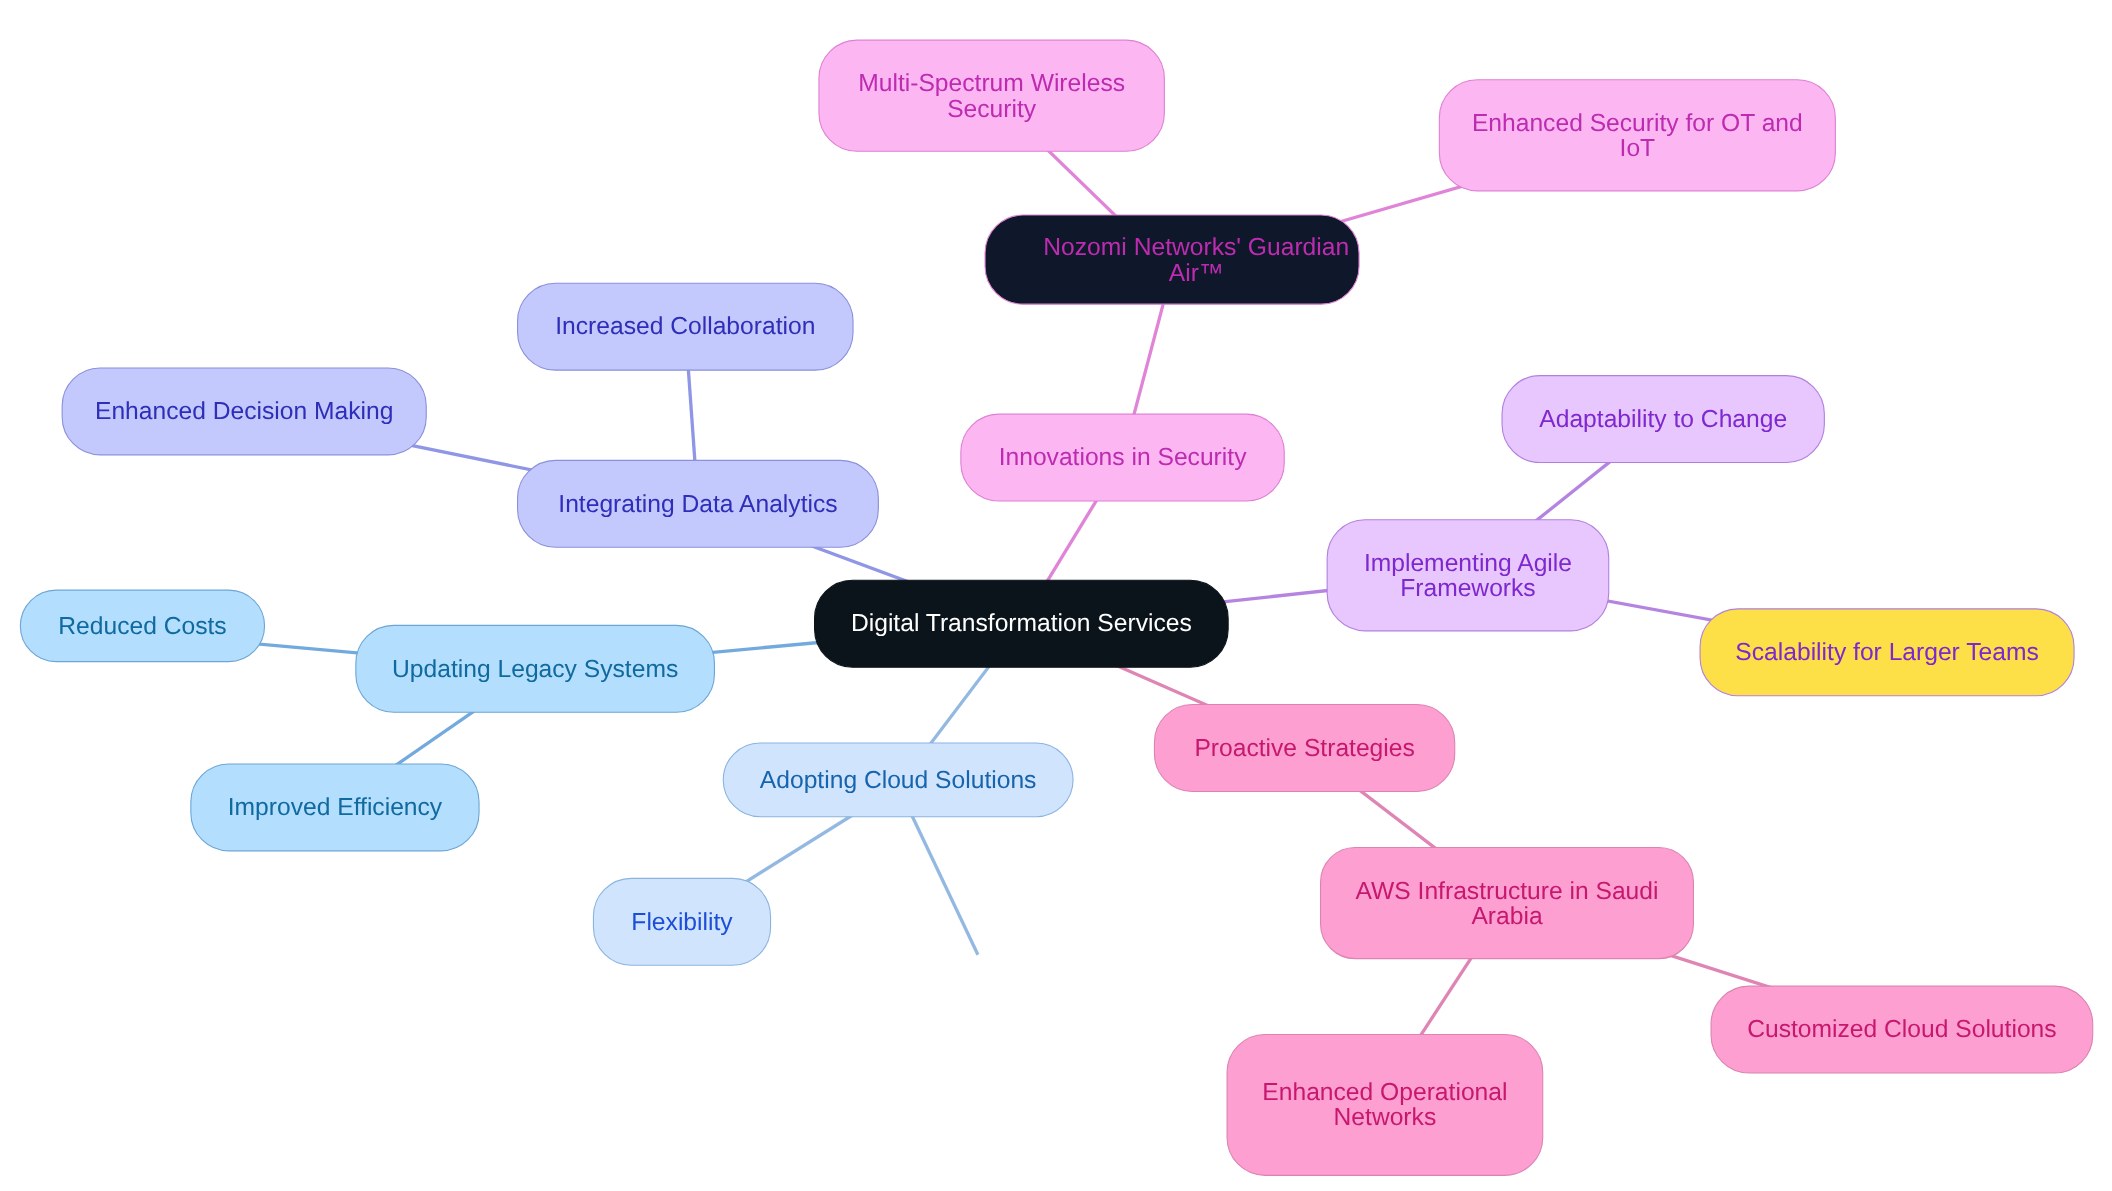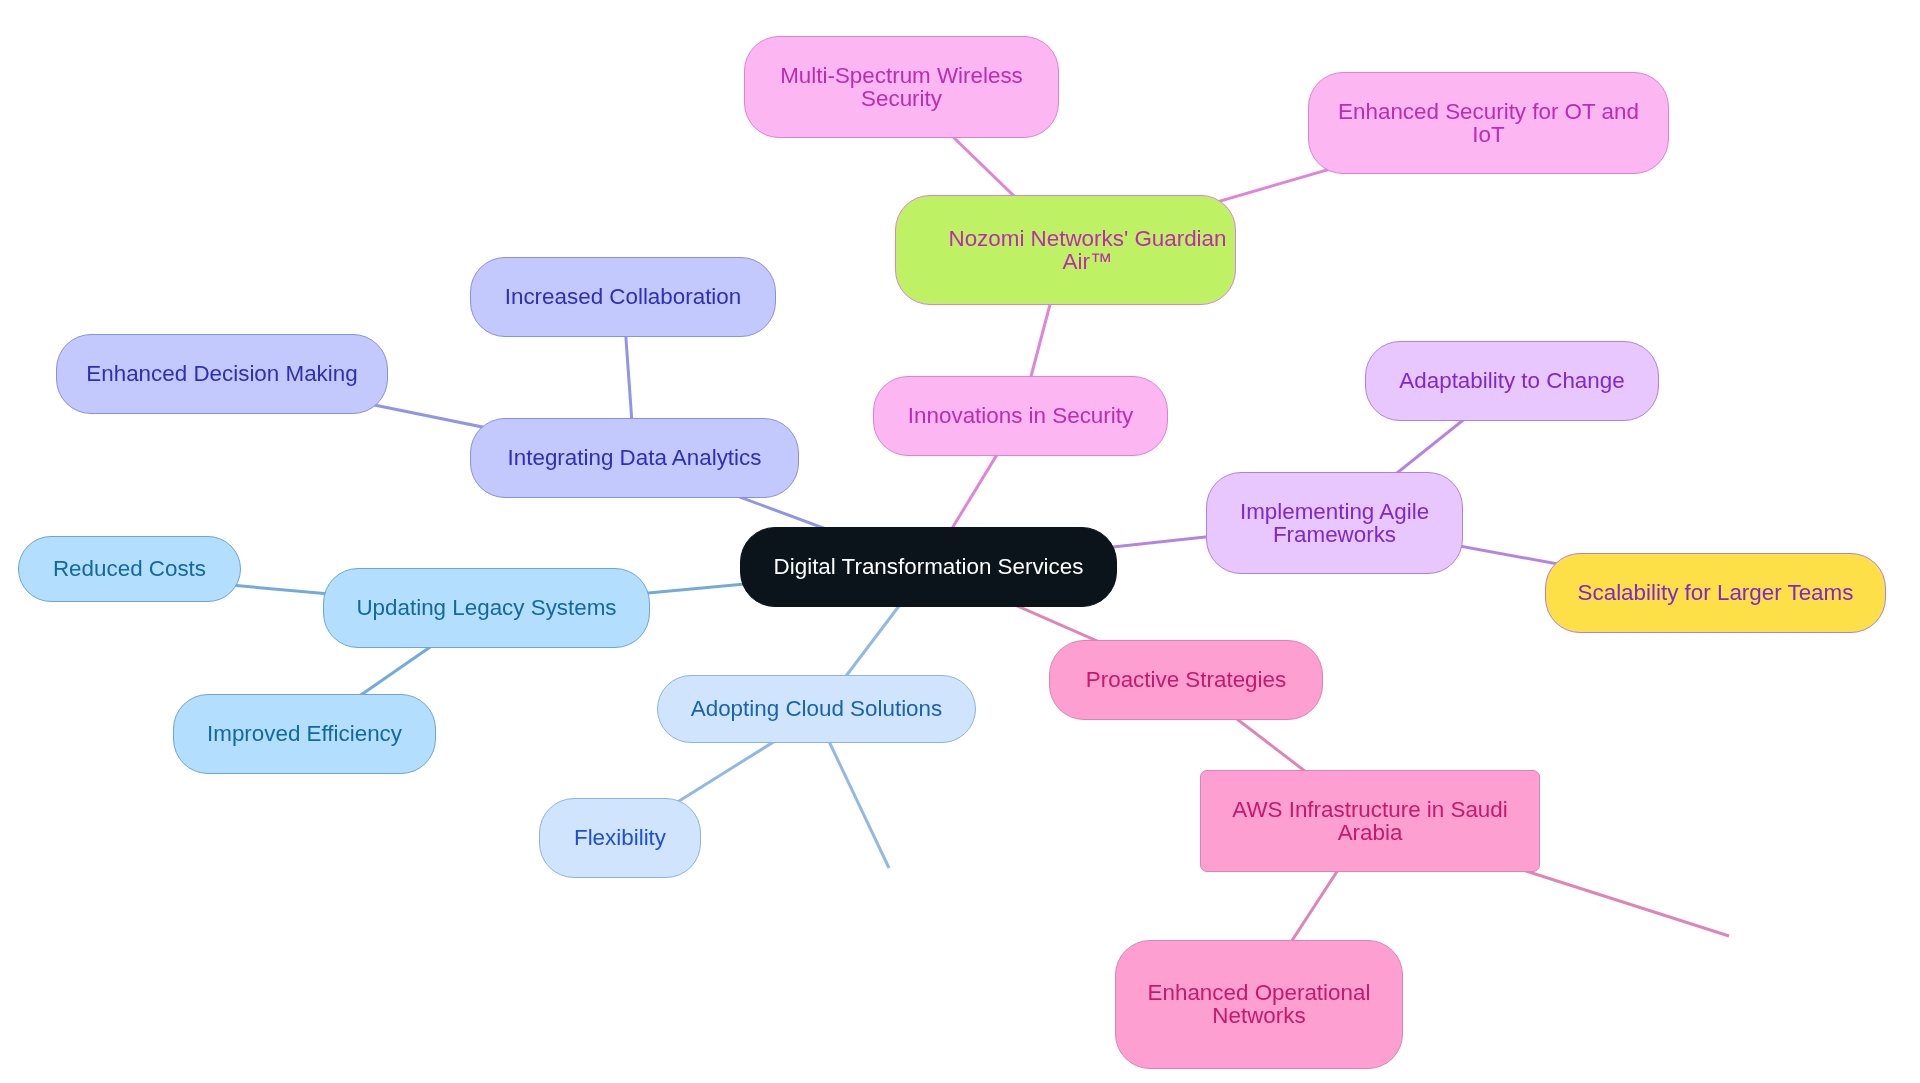--- a/index.html
+++ b/index.html
@@ -57,21 +57,21 @@
       <span class="lbl">
       <span class="ln">Digital Transformation Services</span>
       </span>
     </div>
     <div class="node" style="left:744px;top:36px;width:315px;height:102px;background:#FCB6F2;border-color:#DE80D4;color:#BD2CB0;border-radius:35px;">
       <span class="lbl">
       <span class="ln">Multi-Spectrum Wireless</span>
       <span class="ln">Security</span>
       </span>
     </div>
-    <div class="node" style="left:895px;top:195px;width:341px;height:110px;background:#bef264;border-color:#DE80D4;color:#BD2CB0;border-radius:35px;padding-left:44px;">
+    <div class="node" style="left:895px;top:195px;width:341px;height:82px;background:#0f172a;border-color:#DE80D4;color:#BD2CB0;border-radius:35px;padding-left:44px;">
       <span class="lbl">
       <span class="ln">Nozomi Networks' Guardian</span>
       <span class="ln">Air™</span>
       </span>
     </div>
     <div class="node" style="left:1308px;top:72px;width:361px;height:102px;background:#FCB6F2;border-color:#DE80D4;color:#BD2CB0;border-radius:35px;">
       <span class="lbl">
       <span class="ln">Enhanced Security for OT and</span>
       <span class="ln">IoT</span>
       </span>
@@ -135,24 +135,29 @@
     <div class="node" style="left:1545px;top:553px;width:341px;height:80px;background:#fde047;border-color:#B27FDD;color:#7E28CE;border-radius:35px;">
       <span class="lbl">
       <span class="ln">Scalability for Larger Teams</span>
       </span>
     </div>
     <div class="node" style="left:1049px;top:640px;width:274px;height:80px;background:#FD9FD0;border-color:#DC83B2;color:#C7186F;border-radius:35px;">
       <span class="lbl">
       <span class="ln">Proactive Strategies</span>
       </span>
     </div>
-    <div class="node" style="left:1200px;top:770px;width:340px;height:102px;background:#FD9FD0;border-color:#DC83B2;color:#C7186F;border-radius:7px;">
+    <div class="node" style="left:1200px;top:770px;width:340px;height:102px;background:#FD9FD0;border-color:#DC83B2;color:#C7186F;border-radius:32px;">
       <span class="lbl">
       <span class="ln">AWS Infrastructure in Saudi</span>
       <span class="ln">Arabia</span>
+      </span>
+    </div>
+    <div class="node" style="left:1555px;top:896px;width:348px;height:80px;background:#FD9FD0;border-color:#DC83B2;color:#C7186F;border-radius:35px;">
+      <span class="lbl">
+      <span class="ln">Customized Cloud Solutions</span>
       </span>
     </div>
     <div class="node" style="left:1115px;top:940px;width:288px;height:129px;background:#FD9FD0;border-color:#DC83B2;color:#C7186F;border-radius:35px;">
       <span class="lbl">
       <span class="ln">Enhanced Operational</span>
       <span class="ln">Networks</span>
       </span>
     </div>
   </div>
 </div>

